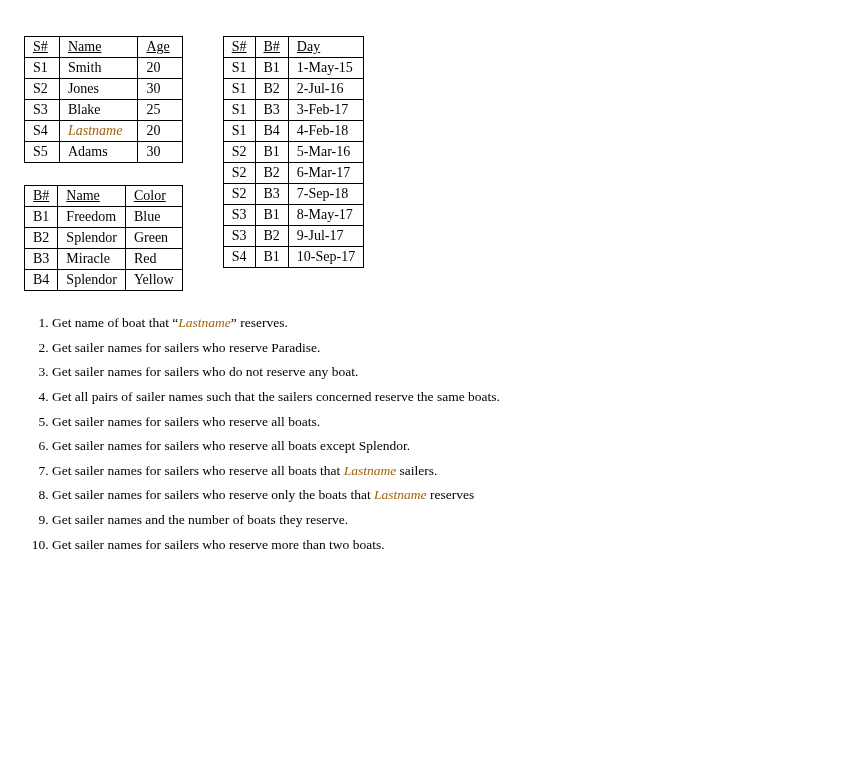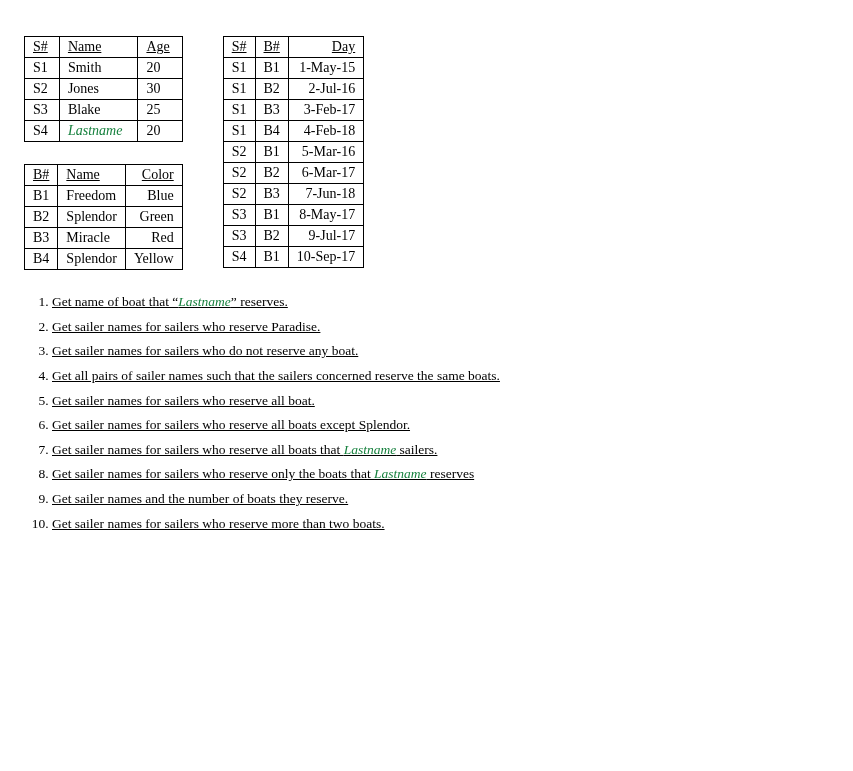--- a/index.html
+++ b/index.html
@@ -44,29 +44,28 @@
     td, th {
       border: 1px solid #000;
       padding: 2px 8px;
       text-align: left;
     }
     th {
       font-weight: normal;
       text-decoration: underline;
     }
     .italic-red {
-      color: #15803d;
+      color: #a16207;
       font-style: italic;
     }
     .center-text {
-      text-align: right;
+      text-align: left;
     }
     .queries-section {
       margin-top: 18px;
-      text-decoration: underline;
     }
     ol {
       font-size: 13.5px;
       line-height: 1.75;
       padding-left: 28px;
     }
     ol li {
       margin-bottom: 1px;
     }
     .reservation-section {
@@ -105,20 +104,25 @@
             </tr>
             <tr>
               <td>S3</td>
               <td>Blake</td>
               <td>25</td>
             </tr>
             <tr>
               <td>S4</td>
               <td><span class="italic-red">Lastname</span></td>
               <td>20</td>
+            </tr>
+            <tr>
+              <td>S5</td>
+              <td>Adams</td>
+              <td>30</td>
             </tr>
           </tbody>
       </table>
     </div>
 
     <div class="table-container">
       <div class="table-title"></div>
       <table>
         <thead>
           <tr>
@@ -190,21 +194,21 @@
             <td class="center-text">5-Mar-16</td>
           </tr>
           <tr>
             <td>S2</td>
             <td>B2</td>
             <td class="center-text">6-Mar-17</td>
           </tr>
           <tr>
             <td>S2</td>
             <td>B3</td>
-            <td class="center-text">7-Jun-18</td>
+            <td class="center-text">7-Sep-18</td>
           </tr>
           <tr>
             <td>S3</td>
             <td>B1</td>
             <td class="center-text">8-May-17</td>
           </tr>
           <tr>
             <td>S3</td>
             <td>B2</td>
             <td class="center-text">9-Jul-17</td>
@@ -218,20 +222,20 @@
     </table>
   </div>
 </div>
 
 <div class="queries-section">
   <ol id="queries-list">
   <li><span>Get name of boat that “</span><span class="italic-red">Lastname</span><span>” reserves.</span></li>
       <li>Get sailer names for sailers who reserve Paradise.</li>
       <li>Get sailer names for sailers who do not reserve any boat.</li>
       <li>Get all pairs of sailer names such that the sailers concerned reserve the same boats.</li>
-      <li>Get sailer names for sailers who reserve all boat.</li>
+      <li>Get sailer names for sailers who reserve all boats.</li>
       <li>Get sailer names for sailers who reserve all boats except Splendor.</li>
       <li><span>Get sailer names for sailers who reserve all boats that </span><span class="italic-red">Lastname</span><span> sailers.</span></li>
       <li><span>Get sailer names for sailers who reserve only the boats that </span><span class="italic-red">Lastname</span><span> reserves</span></li>
       <li>Get sailer names and the number of boats they reserve.</li>
       <li>Get sailer names for sailers who reserve more than two boats.</li>
     </ol>
 </div>
 
 </body></html>

